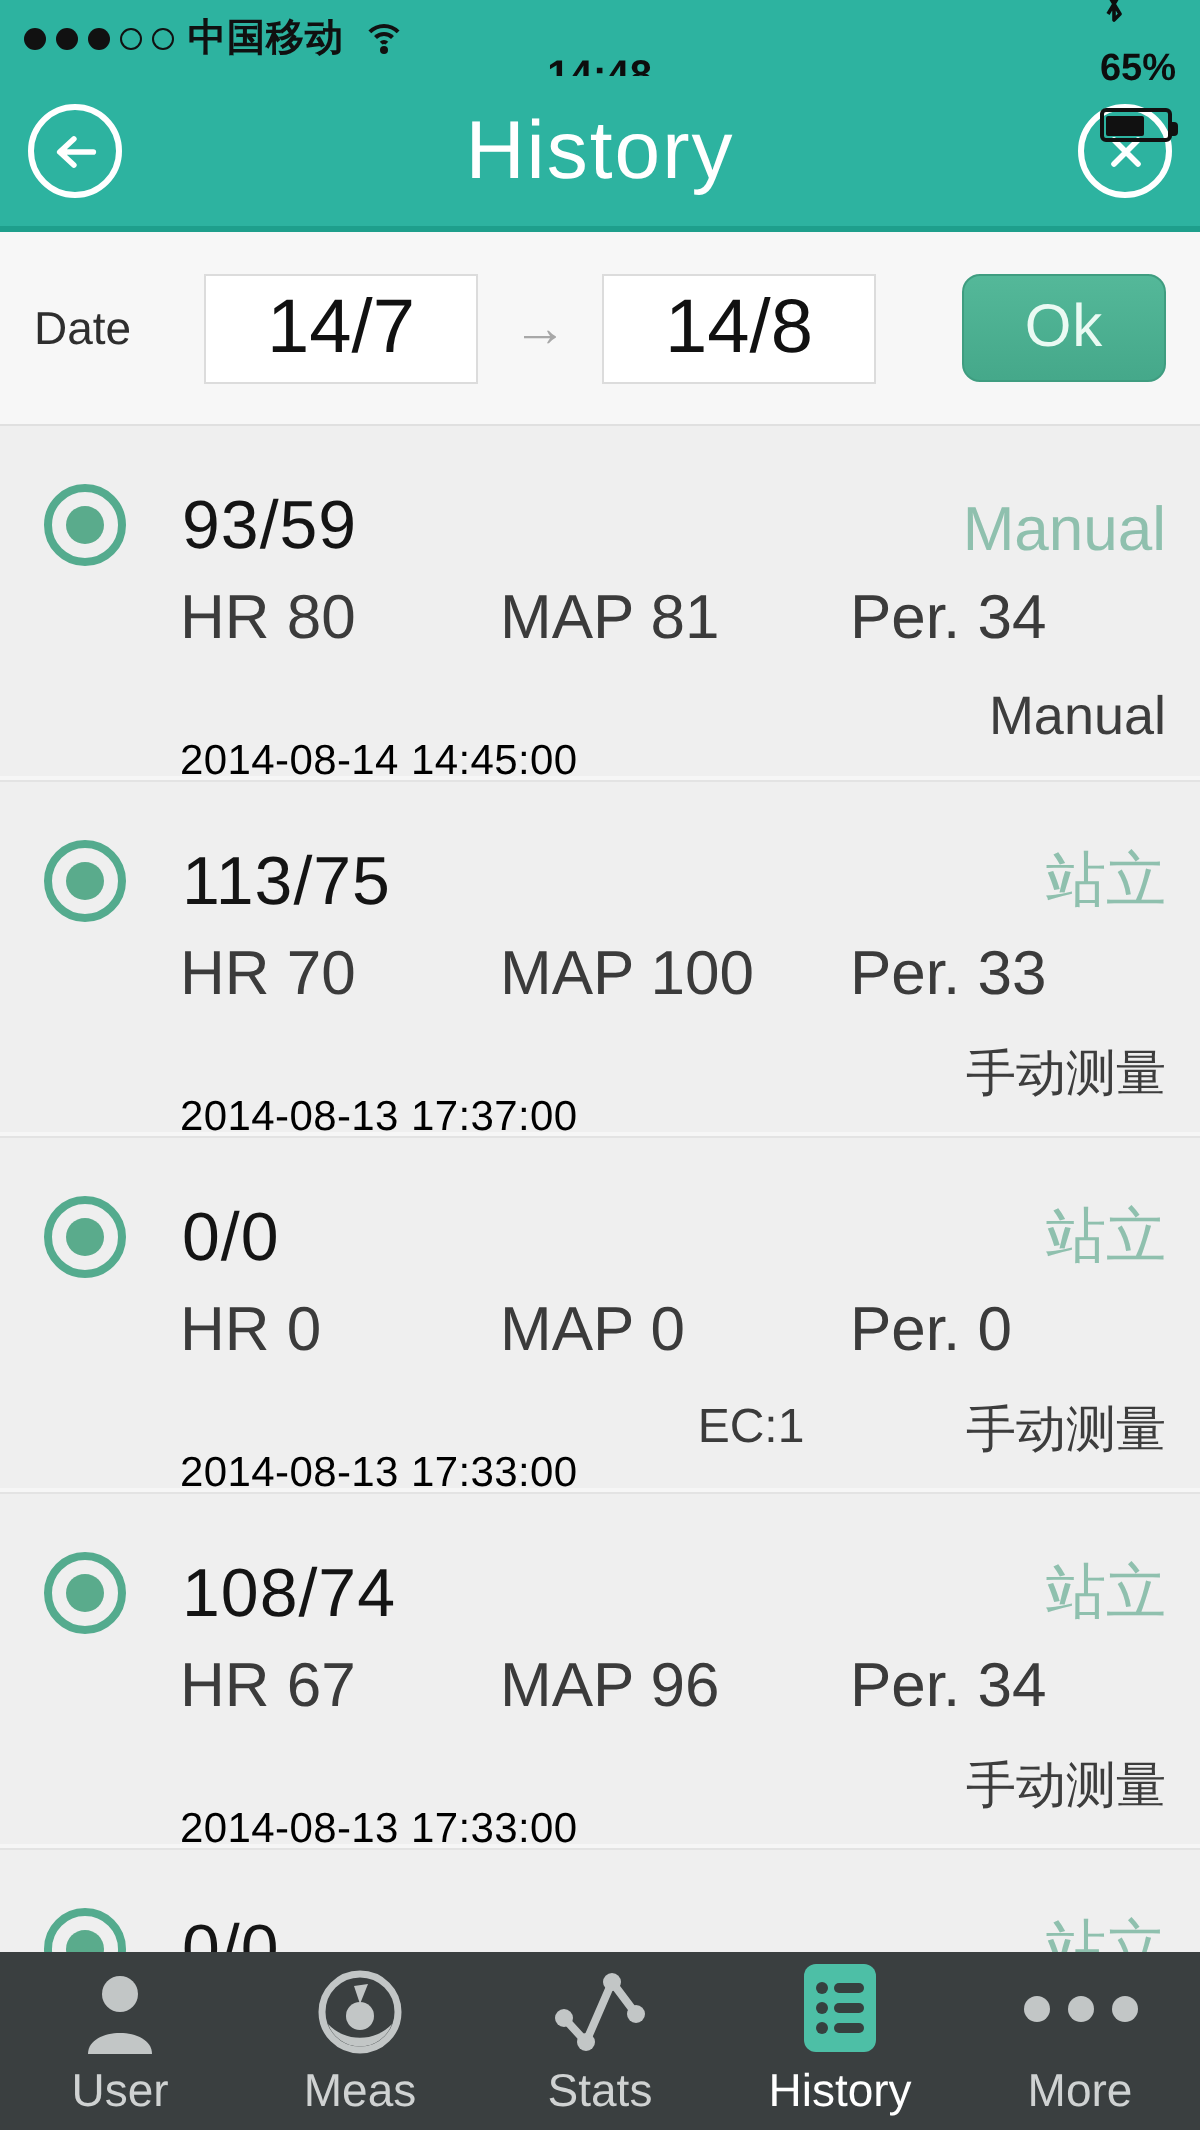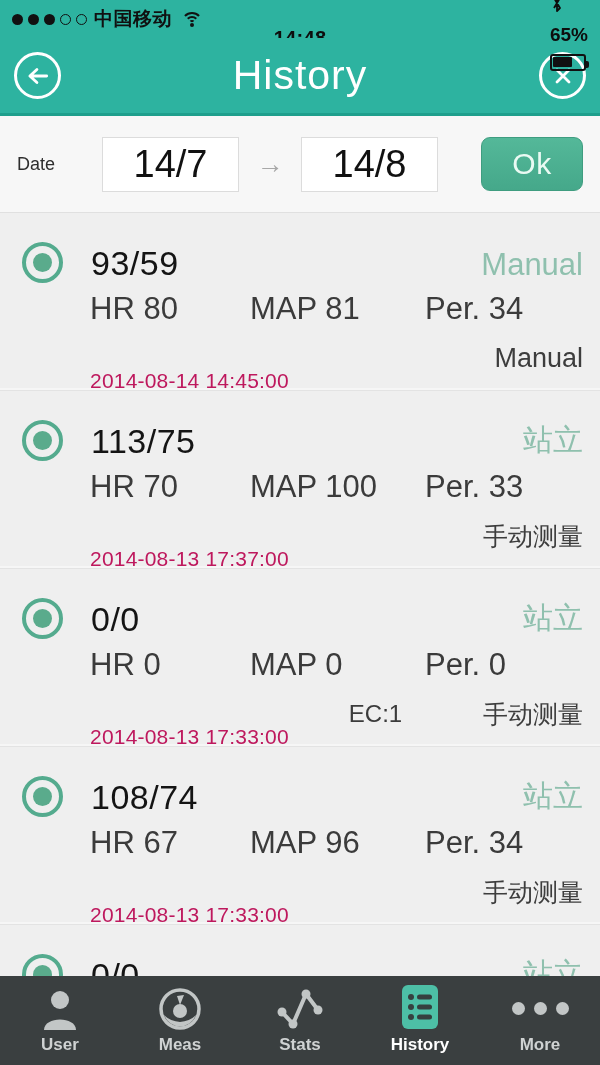--- a/index.html
+++ b/index.html
@@ -58,21 +58,21 @@
             justify-content:center; cursor:pointer; }
   .nav-back{ left:14px; }
   .nav-close{ right:14px; }
   .nav-btn svg{ display:block; }
 
   
   .datebar{
     height:97px; background:#f7f7f7; border-bottom:1px solid #e0e0e0;
     display:flex; align-items:center; padding:0 17px; gap:0;
   }
-  .date-label{ font-size:18px; color:#2e2e2e; width:85px; }
+  .date-label{ font-size:23px; color:#2e2e2e; width:85px; }
   .date-field{
     width:137px; height:55px; background:#fff; border:1px solid #dcdcdc;
     display:flex; align-items:center; justify-content:center;
     font-size:38px; color:#111; cursor:pointer;
   }
   .date-arrow{ width:62px; text-align:center; font-size:27px; color:#a8a8a8; }
   .ok-btn{
     margin-left:auto; width:102px; height:54px; border-radius:9px;
     background:linear-gradient(#54b899,#45a88a);
     border:1px solid #3f9d80;
@@ -94,34 +94,34 @@
   .radio i{ width:19px; height:19px; border-radius:50%; background:#5aab8c; display:block; }
   .bp{ font-size:34px; color:#141414; margin-left:28px; letter-spacing:.5px; }
   .posture{ margin-left:auto; font-size:31px; color:#8fc0ae; }
   .posture.cn{ font-size:30px; }
   .row-l2{ display:flex; align-items:center; height:52px; padding-left:73px; }
   .metric{ font-size:31px; color:#3b3b3b; }
   .m-hr{ width:160px; }
   .m-map{ width:175px; }
   .m-per{ }
   .row-l3{ display:flex; align-items:center; height:46px; padding-left:73px; }
-  .ts{ font-size:21px; color:#be185d; letter-spacing:.2px;margin-top:45px; }
+  .ts{ font-size:21px; color:#000000; letter-spacing:.2px;margin-top:45px; }
   .ec{ font-size:24px; color:#3b3b3b; margin-left:60px; }
   .method{ margin-left:auto; font-size:27px; color:#3d3d3d; }
   .method.cn{ font-size:25px; }
 
   
   .tabbar{
     position:absolute; left:0; right:0; bottom:0; height:89px;
     background:#3a3f40; display:flex; align-items:center;
   }
   .tab{ flex:1; display:flex; flex-direction:column; align-items:center;
         justify-content:center; gap:5px; cursor:pointer; height:100%; }
   .tab-ico{ height:44px; display:flex; align-items:flex-end; justify-content:center; }
-  .tab-lbl{ font-size:17px; color:#cfd2d2;font-weight:bold; }
+  .tab-lbl{ font-size:23px; color:#cfd2d2; }
   .tab.active .tab-lbl{ color:#ffffff; }
   .dots3{ display:flex; gap:9px; align-items:center; height:44px; }
   .dots3 i{ width:13px; height:13px; border-radius:50%; background:#c2c6c6; }
 </style>
 </head>
 <body>
 
 <div class="statusbar">
   <div class="sb-left">
     <div class="dots">

